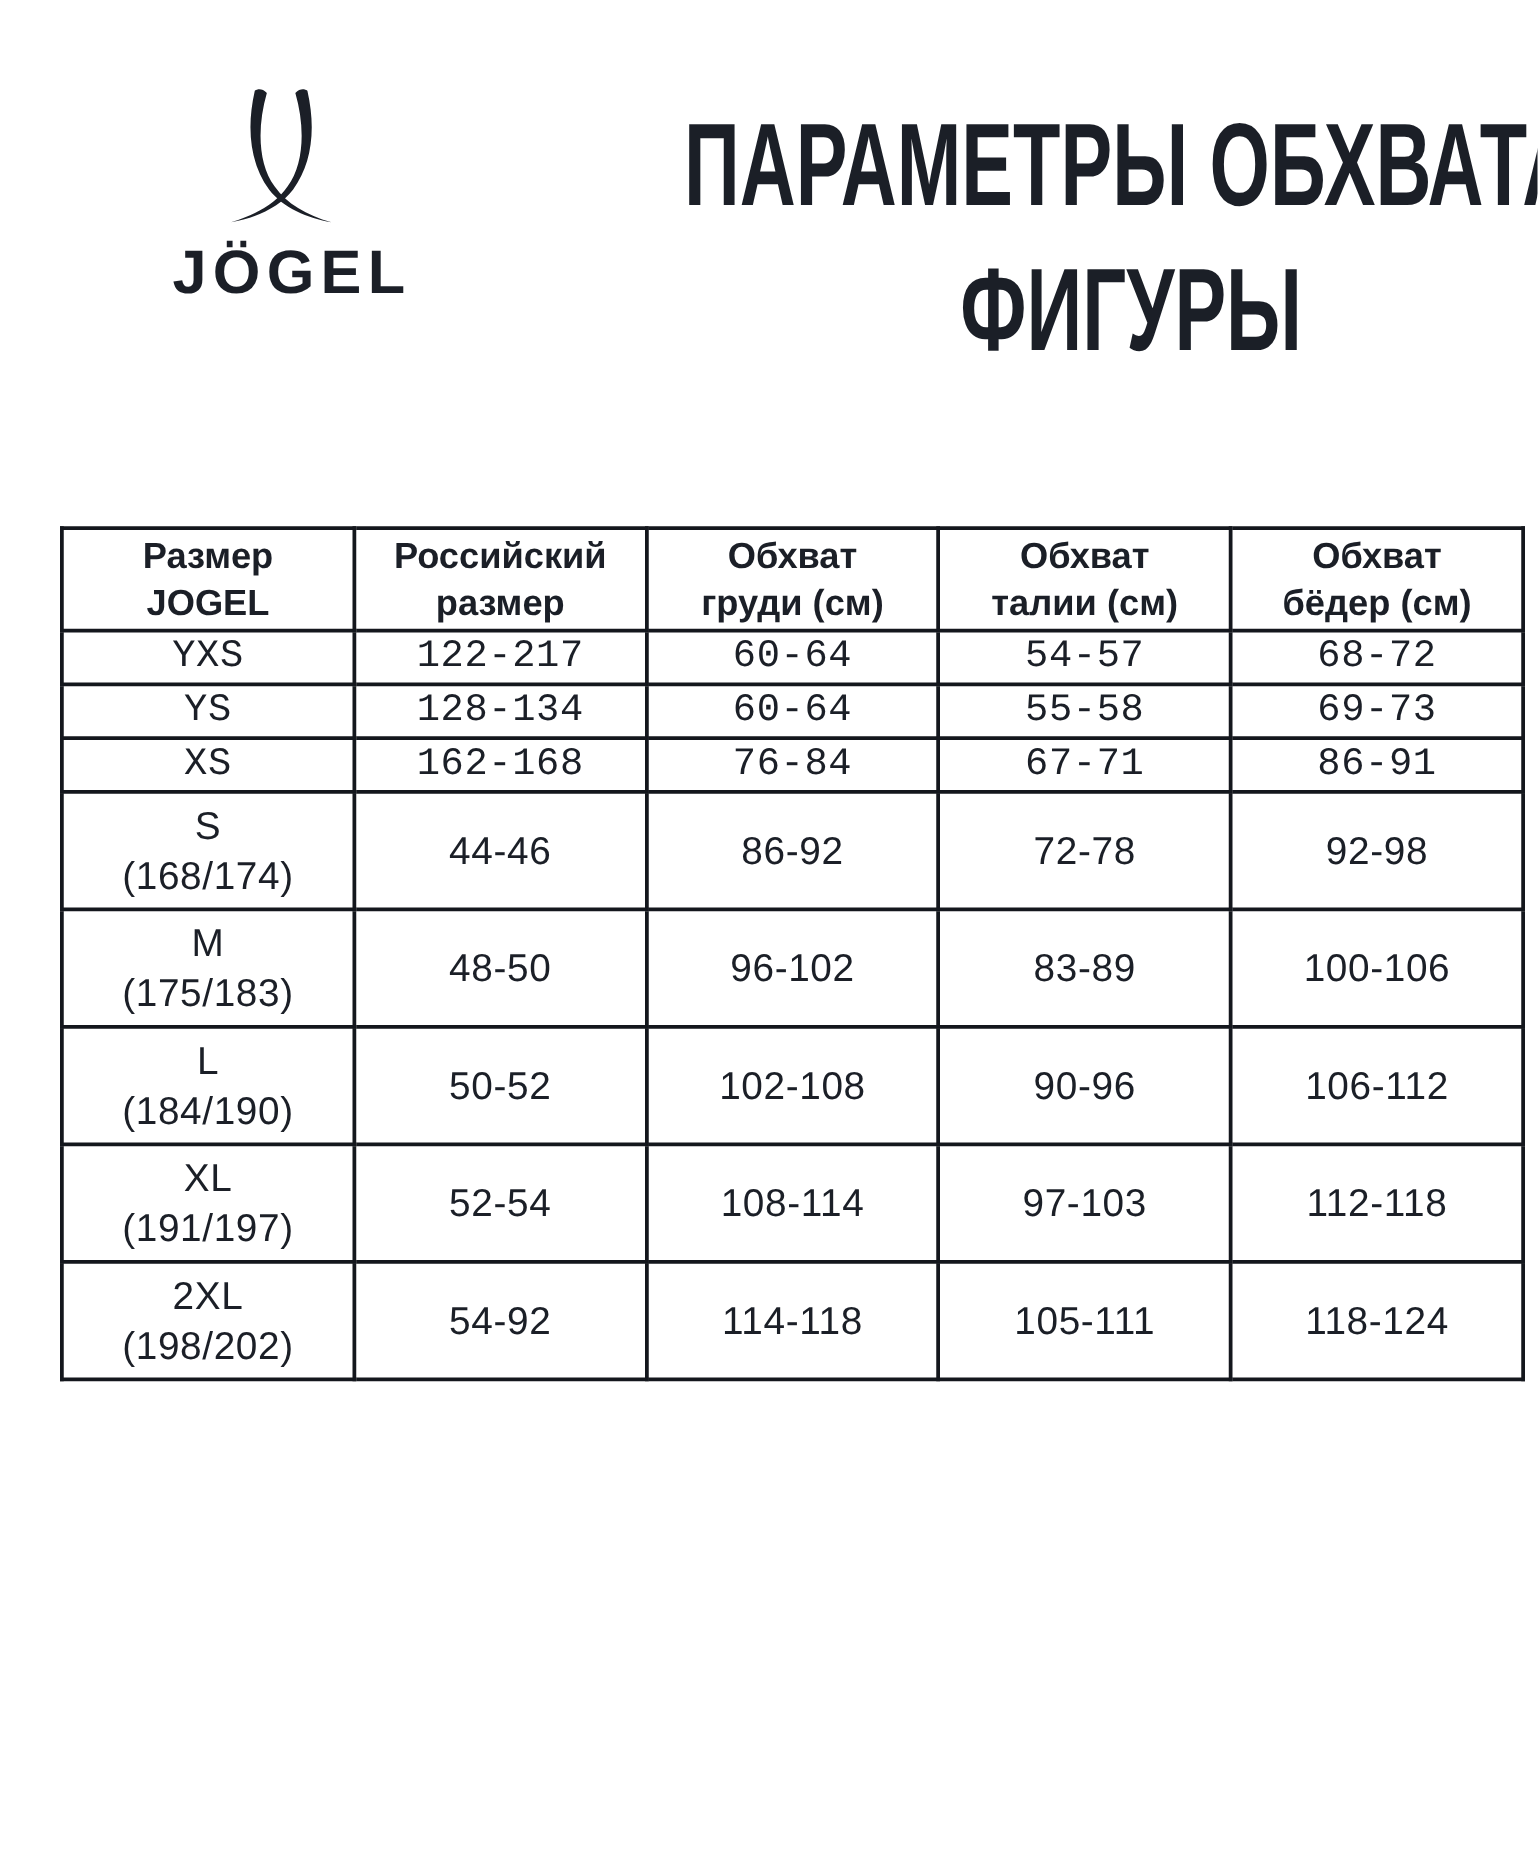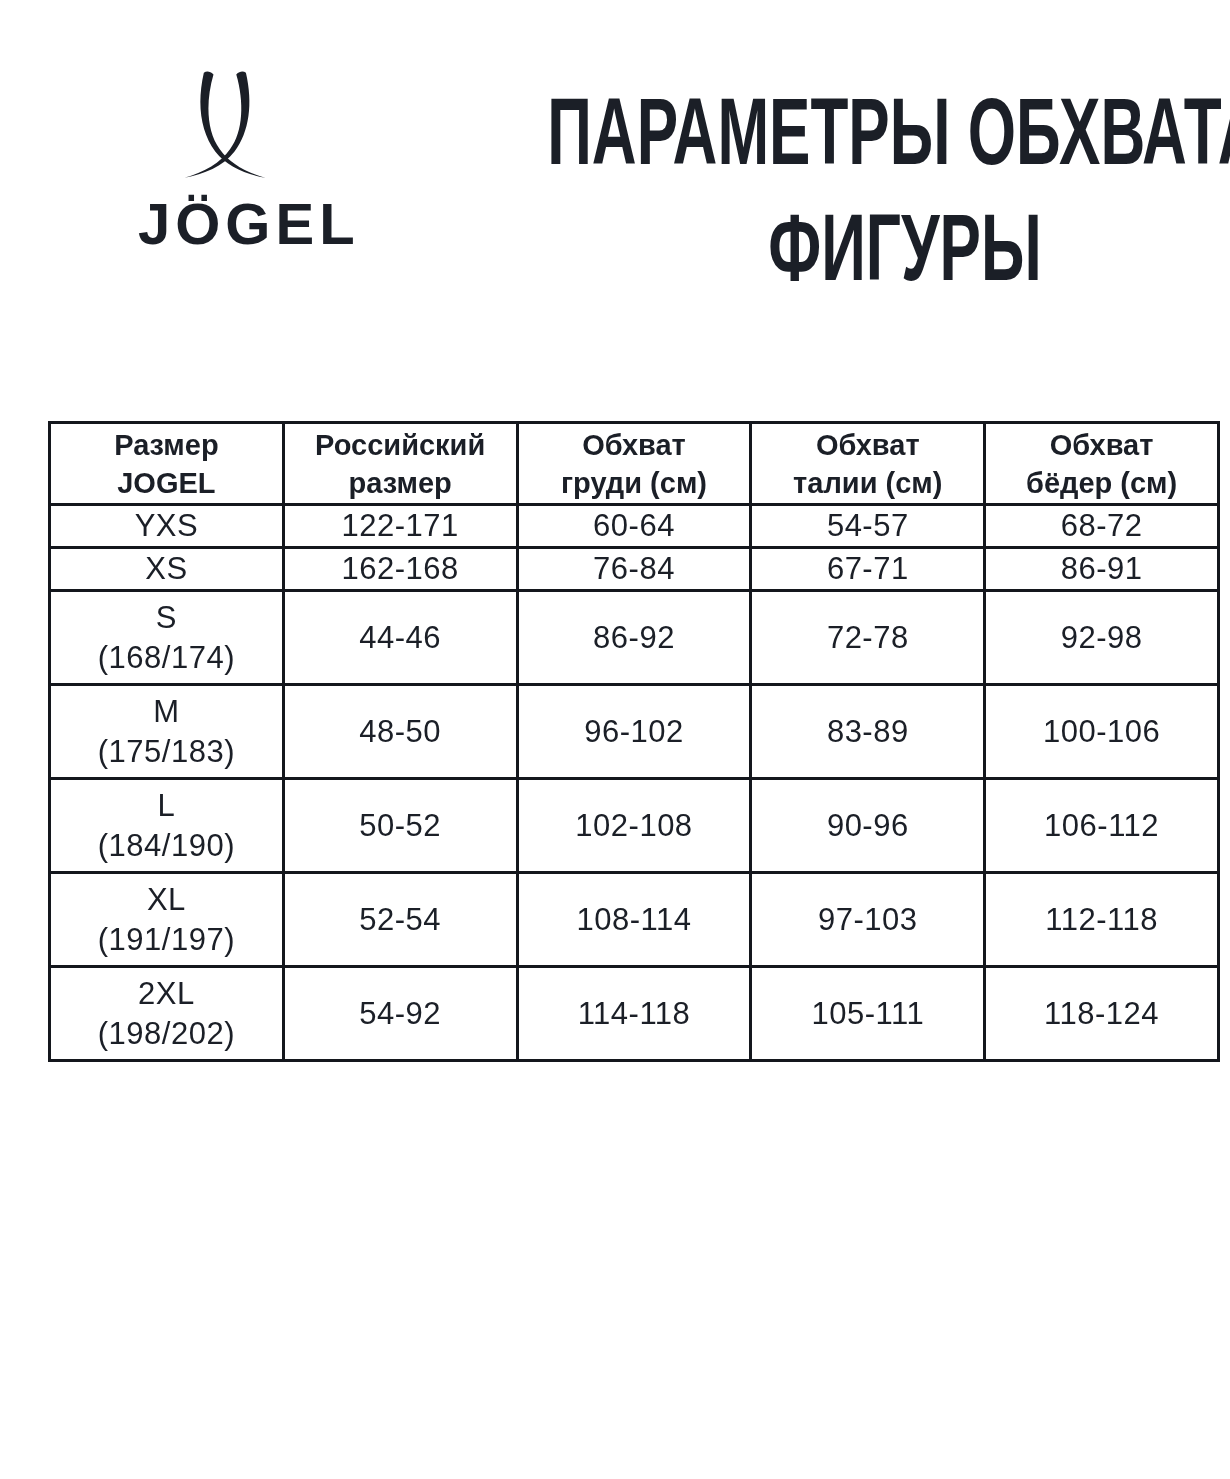--- a/index.html
+++ b/index.html
@@ -16,21 +16,21 @@
     overflow:hidden;
   }
 
   
   .logo-symbol{
     position:absolute;left:180px;top:70px;width:88px;height:114px;
   }
   .logo-symbol svg{width:100%;height:100%;display:block;}
   .wordmark{
     position:absolute;left:138px;top:190px;width:180px;
-    text-align:center;font-weight:bold;font-size:58px;
+    text-align:center;font-weight:bold;font-size:49px;
     letter-spacing:5px;white-space:nowrap;color:var(--ink);
   }
 
   
   .title{
     position:absolute;left:363px;top:74px;width:730px;
     text-align:center;font-weight:bold;font-size:94px;line-height:116px;
     color:var(--ink);
   }
   .title .squeeze{
@@ -48,21 +48,21 @@
     border:3px solid var(--line);
     text-align:center;vertical-align:middle;padding:0;
     width:20%;
   }
   .size-table th{
     font-size:29px;font-weight:bold;line-height:38px;height:82px;
   }
   .size-table tbody td{
     font-size:31px;font-weight:normal;line-height:40px;letter-spacing:0.5px;
   }
-  tr.single td{height:43px;}
+  tr.single td{height:43px;font-family:Liberation Mono, monospace;}
   tr.double td{height:94px;}
   .l1,.l2{display:block;}
   .l2:empty{display:none;}
 </style>
 </head>
 <body>
 
 <div class="logo-symbol">
   <svg viewBox="0 0 100 130" xmlns="http://www.w3.org/2000/svg" aria-hidden="true">
     <path fill="#1b1f27" d="M27,3 C19,38 23,70 40,93 C53,110 75,119 97,123 C74,116 56,106 45,90 C30,70 29,36 38,5 C34,1 30,1 27,3 Z"></path>
@@ -101,24 +101,33 @@
         <span class="l1">Обхват</span>
         <span class="l2">бёдер (см)</span>
       </th>
     </tr>
   </thead>
   <tbody>
     <tr class="single">
       <td>
           <span class="l1">YXS</span>
         </td>
-      <td>122-171</td>
+      <td>122-217</td>
       <td>60-64</td>
       <td>54-57</td>
       <td>68-72</td>
+    </tr>
+    <tr class="single">
+      <td>
+          <span class="l1">YS</span>
+        </td>
+      <td>128-134</td>
+      <td>60-64</td>
+      <td>55-58</td>
+      <td>69-73</td>
     </tr>
     <tr class="single">
       <td>
           <span class="l1">XS</span>
         </td>
       <td>162-168</td>
       <td>76-84</td>
       <td>67-71</td>
       <td>86-91</td>
     </tr>

